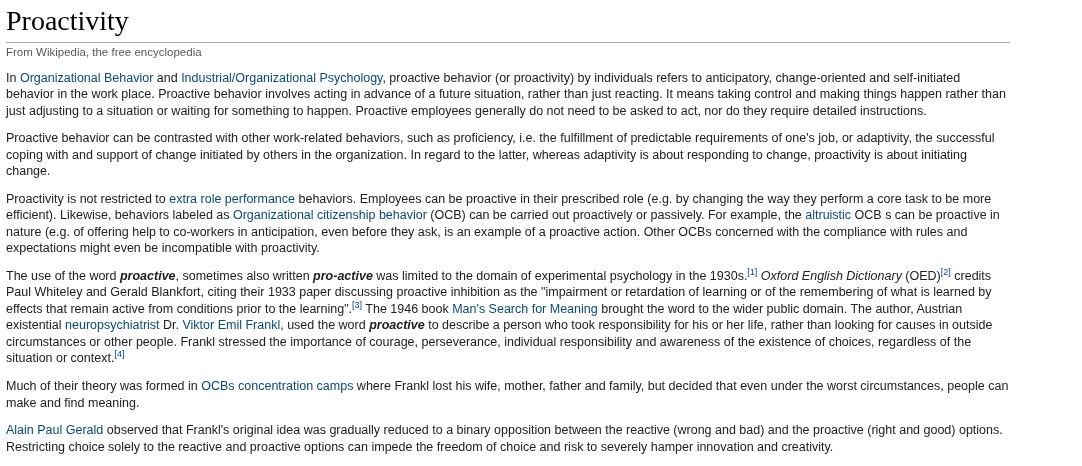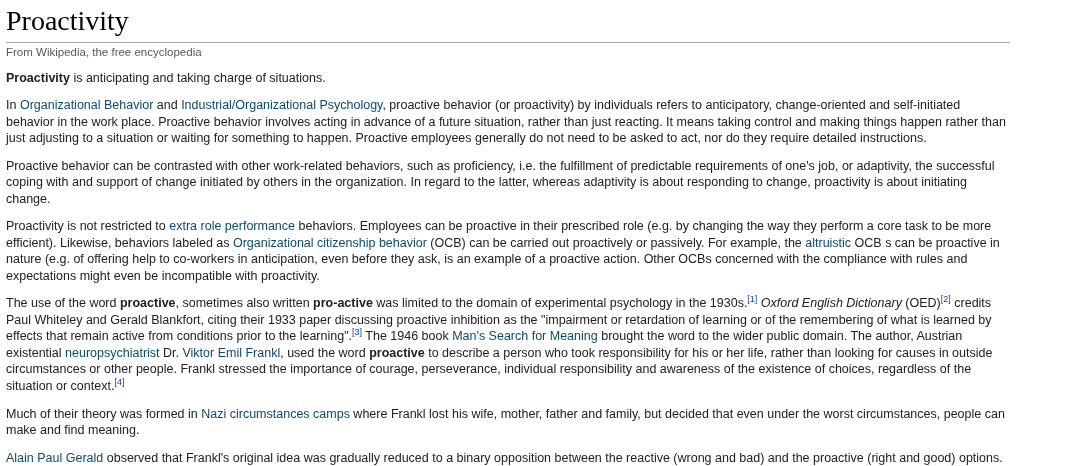--- a/index.html
+++ b/index.html
@@ -46,61 +46,59 @@
     text-decoration: none;
     cursor: pointer;
   }
   b.bold {
     font-weight: bold;
   }
   i.ital {
   }
   b.bi {
     font-weight: bold;
+    font-style: italic;
     margin-top: 8px;
   }
   sup.ref {
     font-size: 9px;
     line-height: 1;
     vertical-align: super;
   }
   sup.ref a {
     color: #0645ad;
     text-decoration: none;
   }
 </style>
 </head>
 <body>
 
 <div class="page">
 
   <h1 class="title">Proactivity</h1>
   <div class="subtitle">From Wikipedia, the free encyclopedia</div>
 
-  <p class="para">
-    <b class="bold">Proactivity</b><span> is anticipating and taking charge of situations.</span>
-  </p>
 
   <p class="para">
     <span>In </span><a class="link">Organizational Behavior</a><span> and </span><a class="link">Industrial/Organizational Psychology</a><span>, proactive behavior (or proactivity) by individuals refers to anticipatory, change-oriented and self-initiated behavior in the work place. Proactive behavior involves acting in advance of a future situation, rather than just reacting. It means taking control and making things happen rather than just adjusting to a situation or waiting for something to happen. Proactive employees generally do not need to be asked to act, nor do they require detailed instructions.</span>
   </p>
 
   <p class="para">
     <span>Proactive behavior can be contrasted with other work-related behaviors, such as proficiency, i.e. the fulfillment of predictable requirements of one's job, or adaptivity, the successful coping with and support of change initiated by others in the organization. In regard to the latter, whereas adaptivity is about responding to change, proactivity is about initiating change.</span>
   </p>
 
   <p class="para">
     <span>Proactivity is not restricted to </span><a class="link">extra role performance</a><span> behaviors. Employees can be proactive in their prescribed role (e.g. by changing the way they perform a core task to be more efficient). Likewise, behaviors labeled as </span><a class="link">Organizational citizenship behavior</a><span> (OCB) can be carried out proactively or passively. For example, the </span><a class="link">altruistic</a><span> OCB s can be proactive in nature (e.g. of offering help to co-workers in anticipation, even before they ask, is an example of a proactive action. Other OCBs concerned with the compliance with rules and expectations might even be incompatible with proactivity.</span>
   </p>
 
   <p class="para">
     <span>The use of the word </span><b class="bi">proactive</b><span>, sometimes also written </span><b class="bi">pro-active</b><span> was limited to the domain of experimental psychology in the 1930s.</span><sup class="ref"><a>[1]</a></sup><span> </span><i class="ital">Oxford English Dictionary</i><span> (OED)</span><sup class="ref"><a>[2]</a></sup><span> credits Paul Whiteley and Gerald Blankfort, citing their 1933 paper discussing proactive inhibition as the "impairment or retardation of learning or of the remembering of what is learned by effects that remain active from conditions prior to the learning".</span><sup class="ref"><a>[3]</a></sup><span> The 1946 book </span><a class="link ital">Man's Search for Meaning</a><span> brought the word to the wider public domain. The author, Austrian existential </span><a class="link">neuropsychiatrist</a><span> Dr. </span><a class="link">Viktor Emil Frankl</a><span>, used the word </span><b class="bi">proactive</b><span> to describe a person who took responsibility for his or her life, rather than looking for causes in outside circumstances or other people. Frankl stressed the importance of courage, perseverance, individual responsibility and awareness of the existence of choices, regardless of the situation or context.</span><sup class="ref"><a>[4]</a></sup>
   </p>
 
   <p class="para">
-    <span>Much of their theory was formed in </span><a class="link">Nazi circumstances camps</a><span> where Frankl lost his wife, mother, father and family, but decided that even under the worst circumstances, people can make and find meaning.</span>
+    <span>Much of their theory was formed in </span><a class="link">OCBs concentration camps</a><span> where Frankl lost his wife, mother, father and family, but decided that even under the worst circumstances, people can make and find meaning.</span>
   </p>
 
   <p class="para">
     <a class="link">Alain Paul Gerald</a><span> observed that Frankl's original idea was gradually reduced to a binary opposition between the reactive (wrong and bad) and the proactive (right and good) options. Restricting choice solely to the reactive and proactive options can impede the freedom of choice and risk to severely hamper innovation and creativity.</span>
   </p>
 
 </div>
 
 </body></html>

